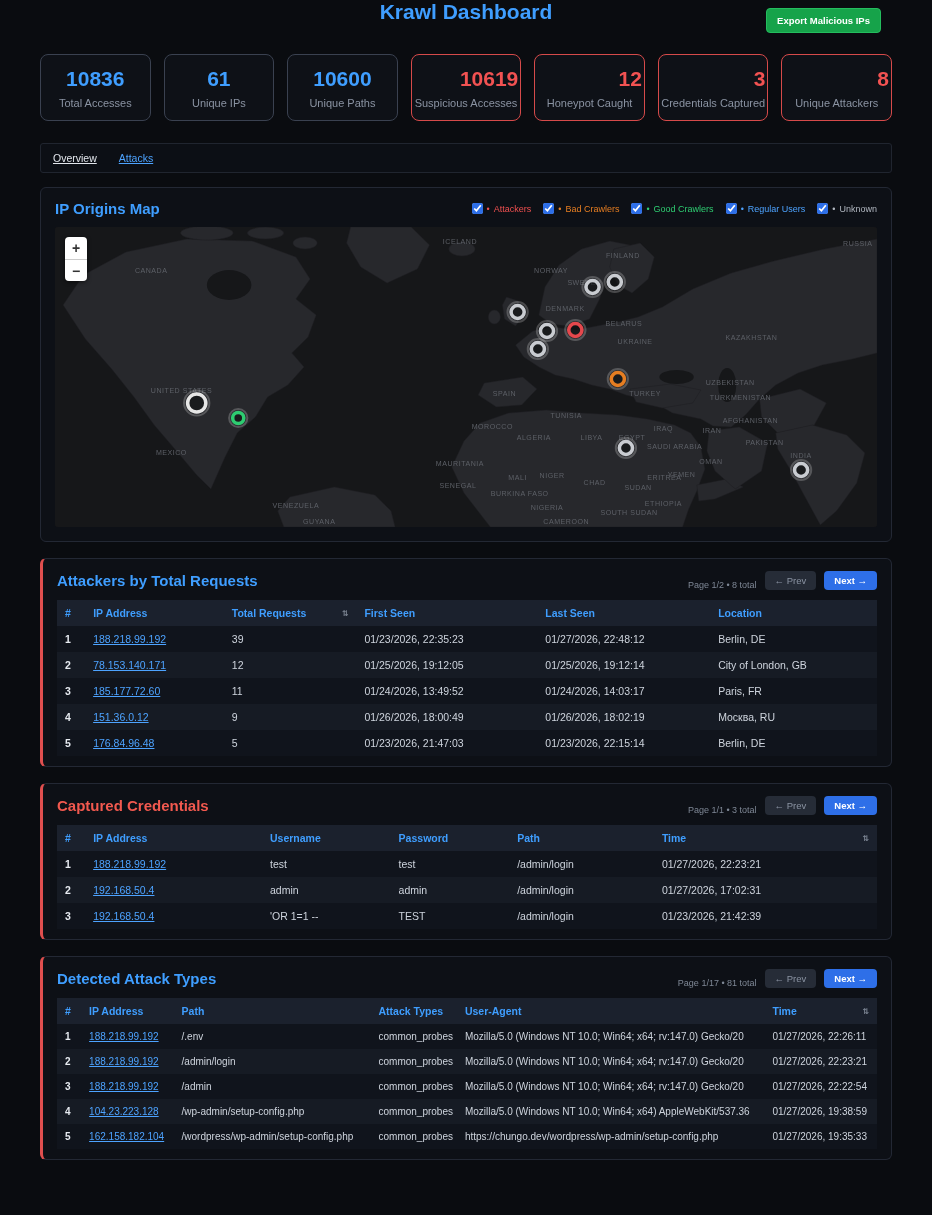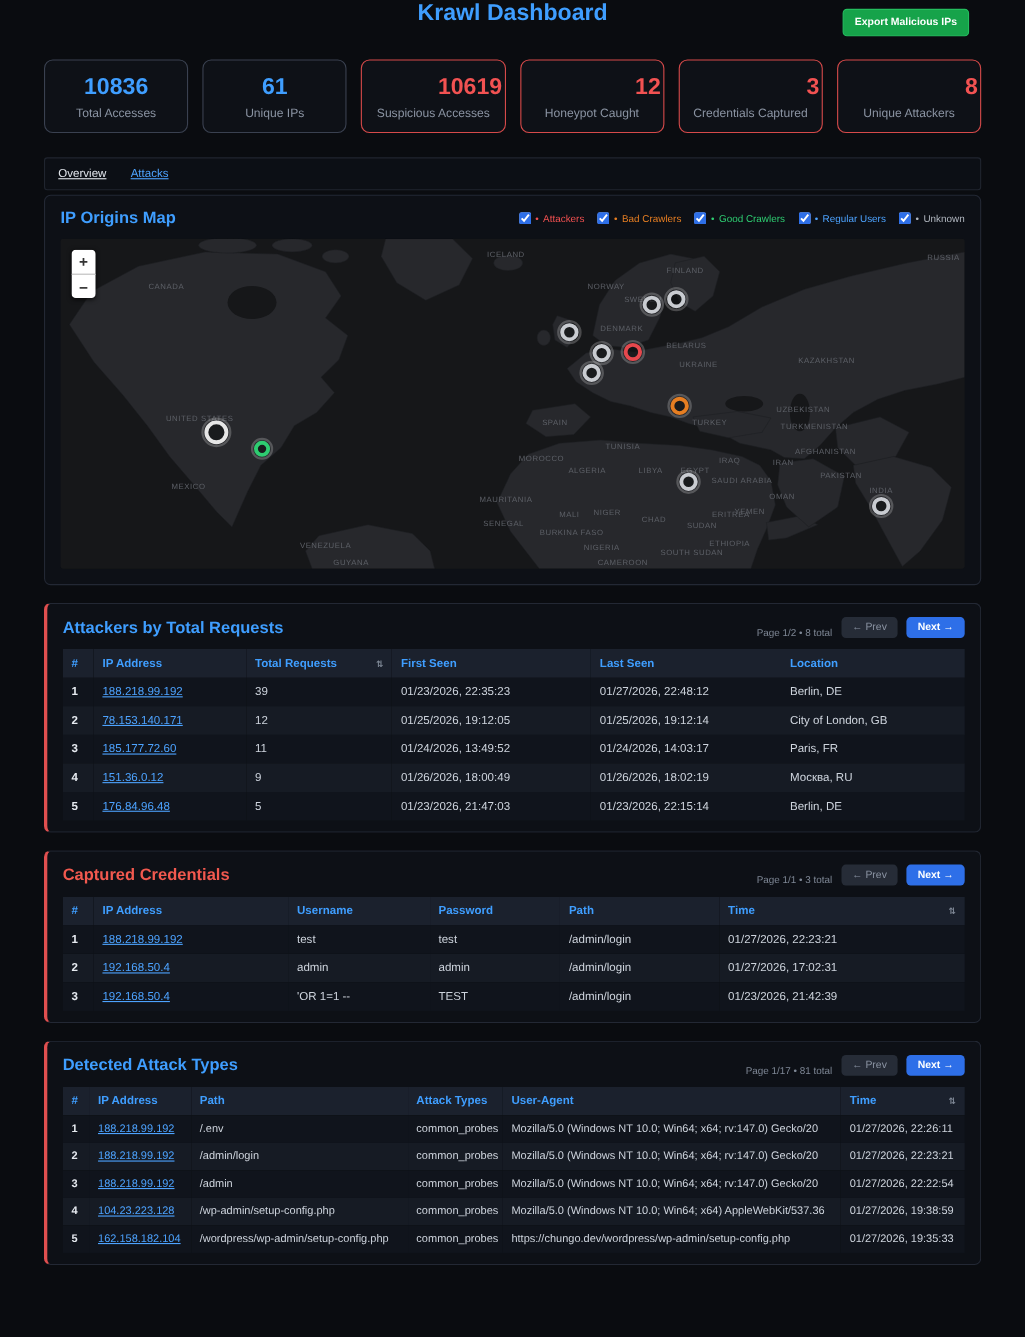--- a/index.html
+++ b/index.html
@@ -35,21 +35,21 @@
   .tabs {
     display: flex; gap: 22px; align-items: flex-start; margin-top: 22px;
     padding: 8px 12px; background: #0c0f15; border: 1px solid #20252f; border-radius: 3px;
   }
   .tab { font-size: 10.5px; text-decoration: underline; cursor: pointer; }
   .tab.active { color: #e2e6ec; }
   .tab:not(.active) { color: #4da3ff; }
 
   
   .panel {
-    margin-top: 4px; background: #0d1016; border: 1px solid #232834;
+    margin-top: 14px; background: #0d1016; border: 1px solid #232834;
     border-radius: 6px; padding: 12px 14px 14px;
   }
   .table-panel { border-left: 3px solid #e04f4f; margin-top: 16px; padding-bottom: 10px; }
   .panel-head { display: flex; justify-content: space-between; align-items: center; }
   .panel-title { font-size: 15px; font-weight: 700; color: #3f9eff; margin: 0; }
 
   
   .legend { display: flex; gap: 12px; align-items: center; }
   .legend-item { display: flex; gap: 4px; align-items: center; font-size: 9px; cursor: pointer; }
   .legend-item input { width: 11px; height: 11px; accent-color: #2e6fe8; margin: 0; }
@@ -109,20 +109,24 @@
   </header>
 
   <div class="stats-row">
       <div class="stat-card">
         <div class="stat-value">10836</div>
         <div class="stat-label">Total Accesses</div>
       </div>
       <div class="stat-card">
         <div class="stat-value">61</div>
         <div class="stat-label">Unique IPs</div>
+      </div>
+      <div class="stat-card">
+        <div class="stat-value">10600</div>
+        <div class="stat-label">Unique Paths</div>
       </div>
       <div class="stat-card danger">
         <div class="stat-value">10619</div>
         <div class="stat-label">Suspicious Accesses</div>
       </div>
       <div class="stat-card danger">
         <div class="stat-value">12</div>
         <div class="stat-label">Honeypot Caught</div>
       </div>
       <div class="stat-card danger">

